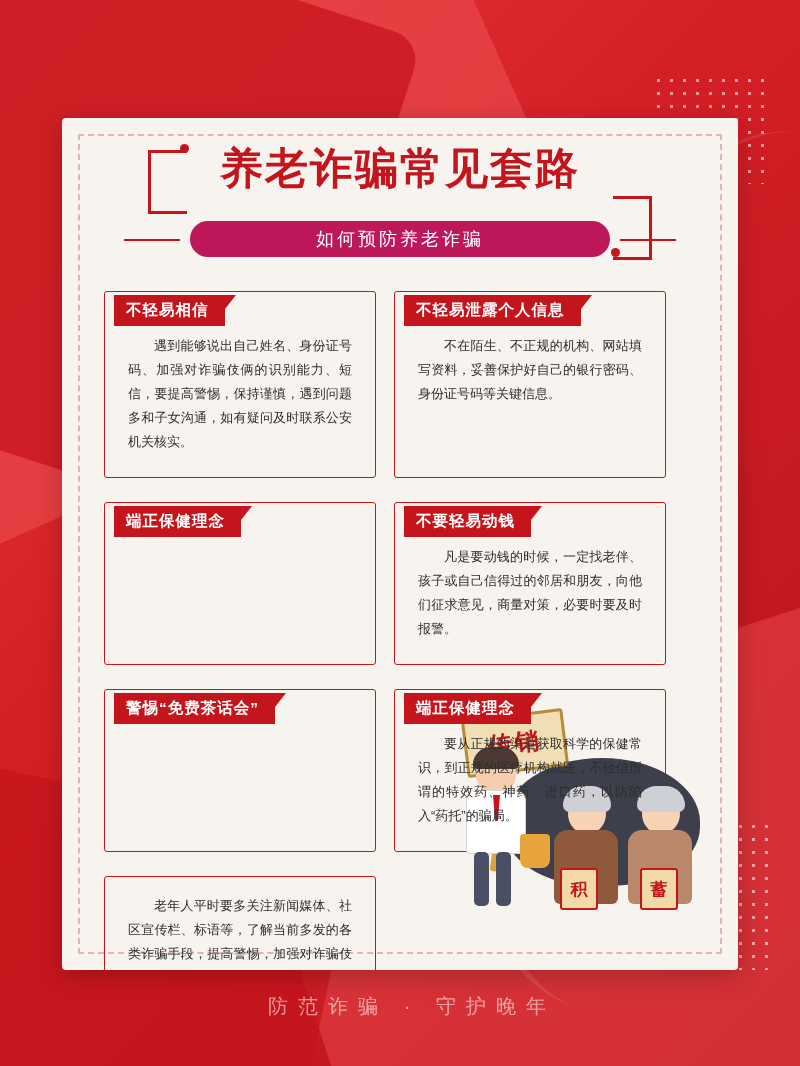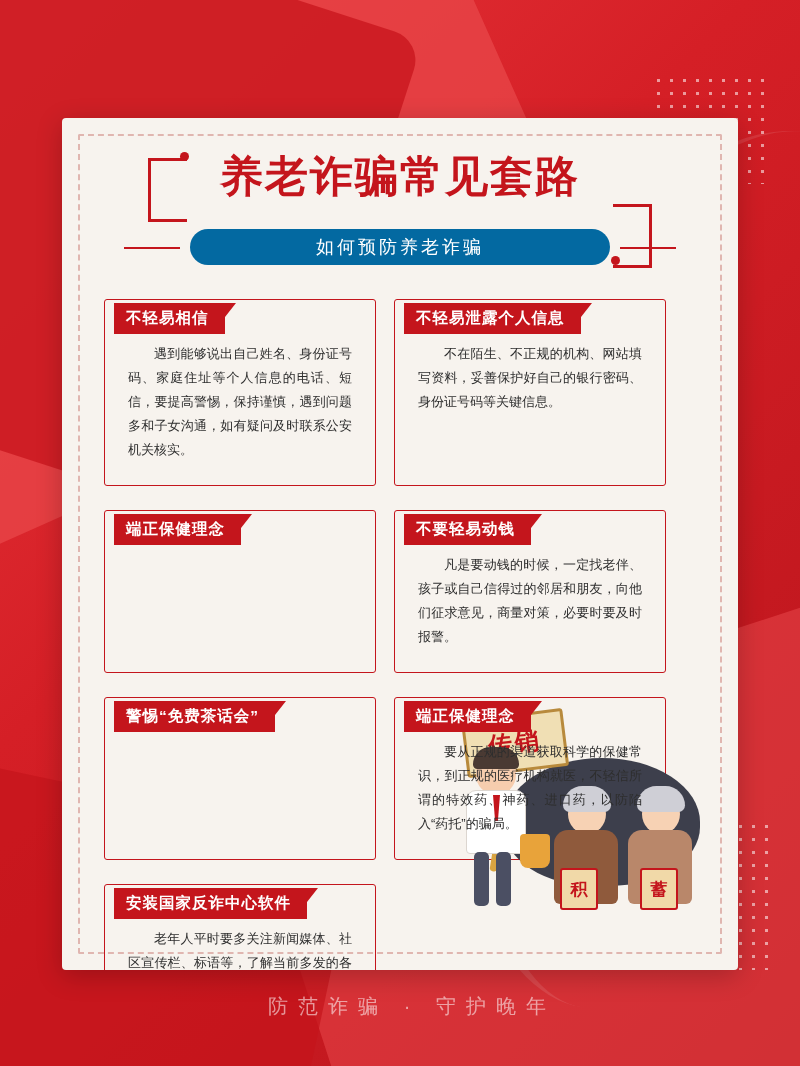--- a/index.html
+++ b/index.html
@@ -107,21 +107,21 @@
     right: 16px;
     bottom: 16px;
     border: 2px dashed #e0b6b0;
     border-radius: 2px;
     pointer-events: none;
   }
 
   
   .title-wrap {
     position: relative;
-    margin-top: 34px;
+    margin-top: 26px;
     text-align: center;
   }
   .title-line1, .title-line2 {
     color: #c4151c;
     font-weight: 700;
     letter-spacing: 2px;
     line-height: 1.18;
     font-family: "Liberation Serif", "DejaVu Serif", serif;
   }
   .title-line1 { font-size: 43px; }
@@ -151,21 +151,21 @@
     border-radius: 50%;
   }
   .title-dot.d1 { left: 118px; top: 0px; }
   .title-dot.d2 { right: 118px; top: 104px; }
 
   
   .banner {
     margin: 26px auto 0;
     width: 420px;
     height: 36px;
-    background: #0369a1;
+    background: #be185d;
     border-radius: 18px 18px 18px 18px;
     color: #fff;
     font-size: 18px;
     letter-spacing: 3px;
     display: flex;
     align-items: center;
     justify-content: center;
     position: relative;
   }
   .banner::before, .banner::after {
@@ -387,21 +387,21 @@
     <div class="title-line1">养老诈骗常见套路</div>
   </div>
 
   <div class="banner">如何预防养老诈骗</div>
 
   <div class="grid">
 
     <div class="card">
       <div class="card-frame"></div>
       <div class="card-title">不轻易相信</div>
-      <div class="card-body">遇到能够说出自己姓名、身份证号码、家庭住址等个人信息的电话、短信，要提高警惕，保持谨慎，遇到问题多和子女沟通，如有疑问及时联系公安机关核实。</div>
+      <div class="card-body">遇到能够说出自己姓名、身份证号码、加强对诈骗伎俩的识别能力、短信，要提高警惕，保持谨慎，遇到问题多和子女沟通，如有疑问及时联系公安机关核实。</div>
     </div>
 
     <div class="card">
       <div class="card-frame"></div>
       <div class="card-title">不轻易泄露个人信息</div>
       <div class="card-body">不在陌生、不正规的机构、网站填写资料，妥善保护好自己的银行密码、身份证号码等关键信息。</div>
     </div>
 
     <div class="card">
       <div class="card-frame"></div>
@@ -420,21 +420,20 @@
     </div>
 
     <div class="card">
       <div class="card-frame"></div>
       <div class="card-title">端正保健理念</div>
       <div class="card-body">要从正规的渠道获取科学的保健常识，到正规的医疗机构就医，不轻信所谓的特效药、神药、进口药，以防陷入“药托”的骗局。</div>
     </div>
 
     <div class="card">
       <div class="card-frame"></div>
-      <div class="card-title">安装国家反诈中心软件</div>
       <div class="card-body">老年人平时要多关注新闻媒体、社区宣传栏、标语等，了解当前多发的各类诈骗手段，提高警惕，加强对诈骗伎俩的识别能力。如有发现自己受骗，及时报警处理。</div>
     </div>
 
   </div>
 
   <div class="illus">
     <div class="blob"></div>
 
     <div class="sign">传销</div>
     <div class="sign-pole"></div>

